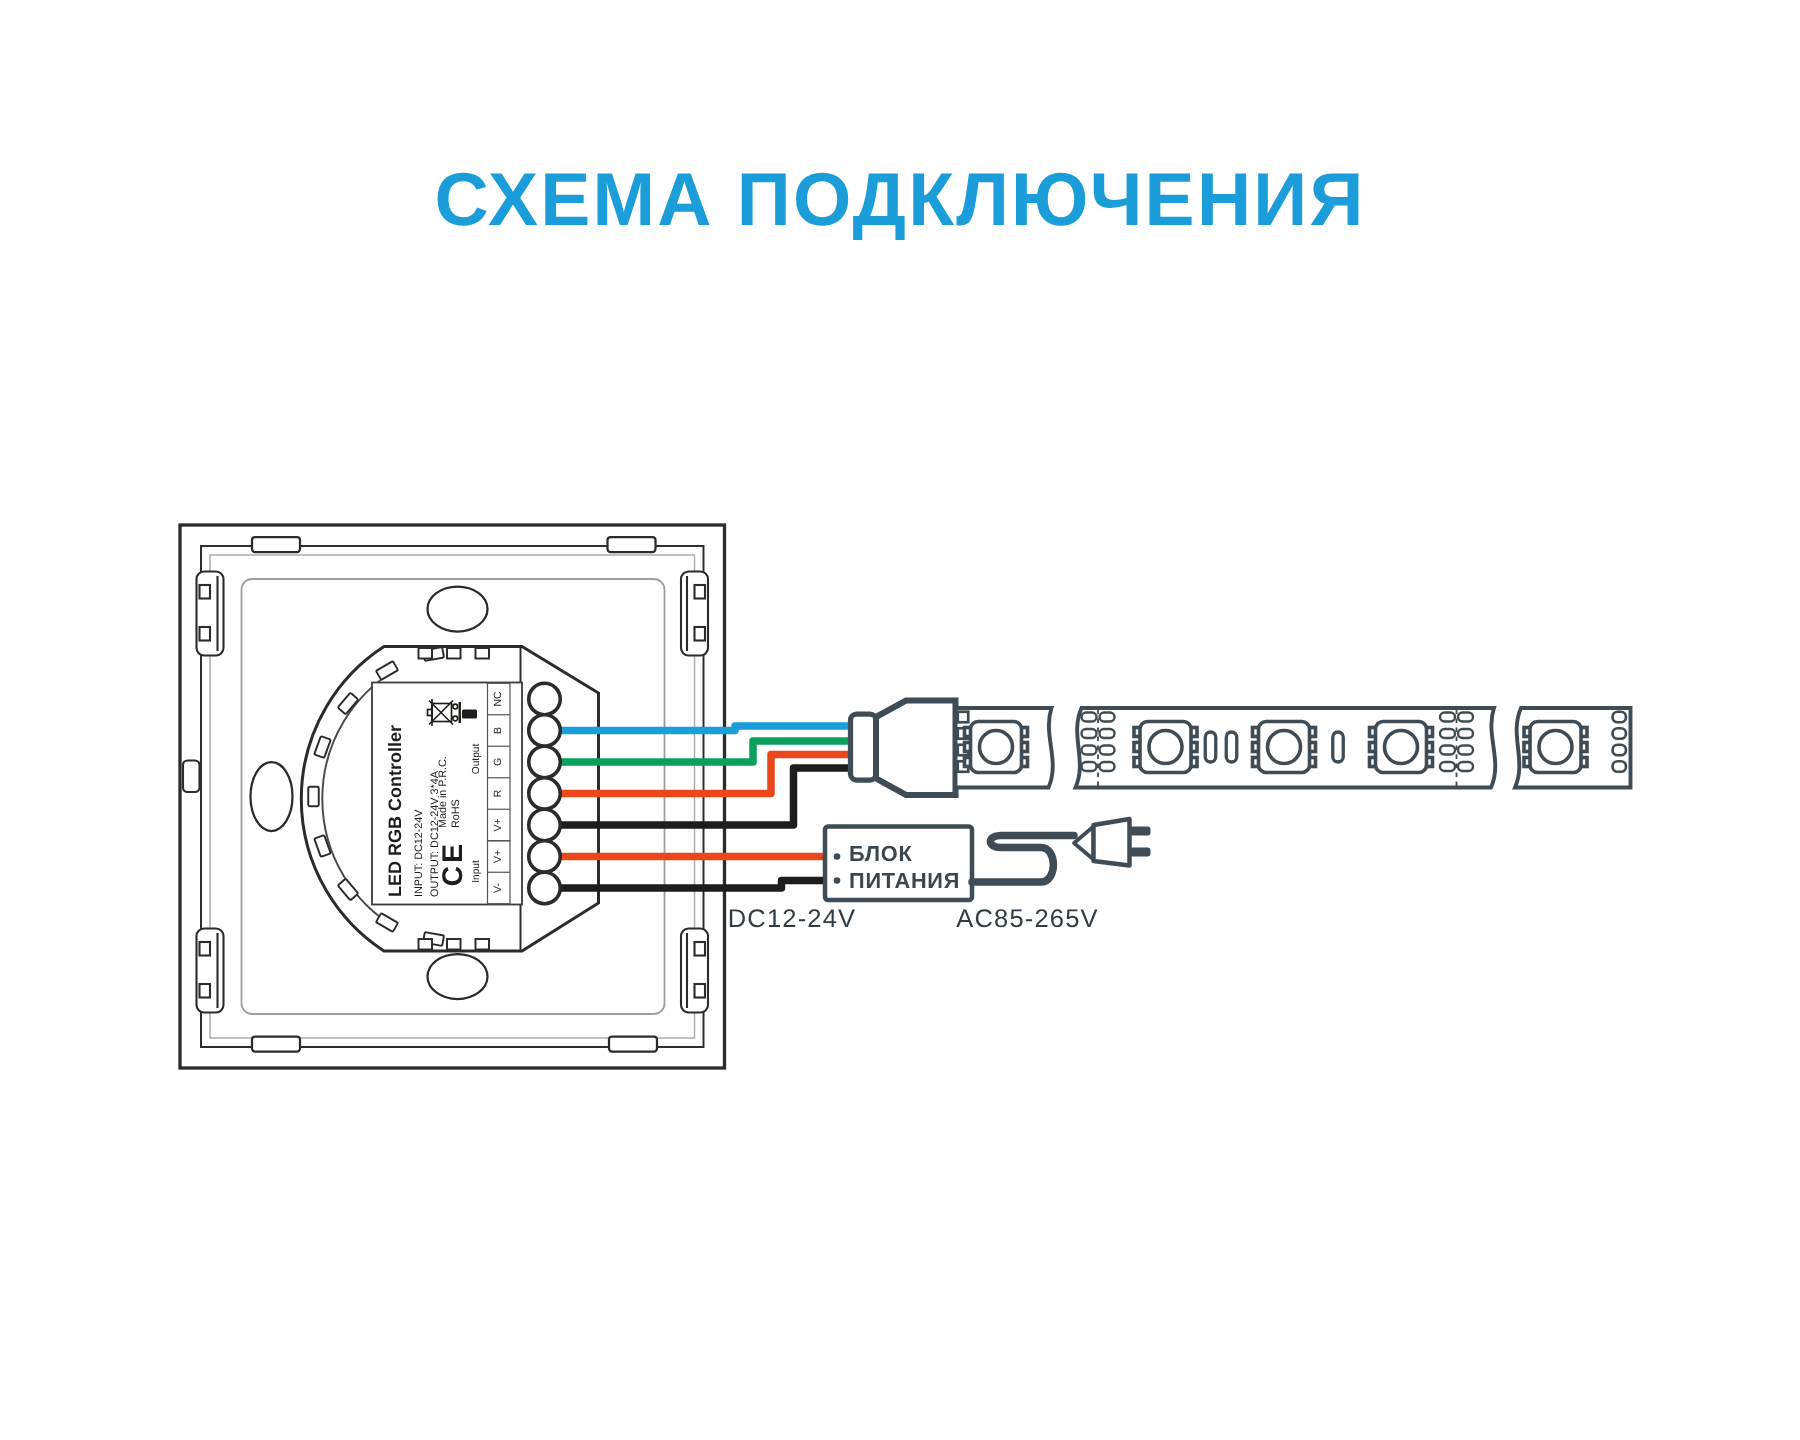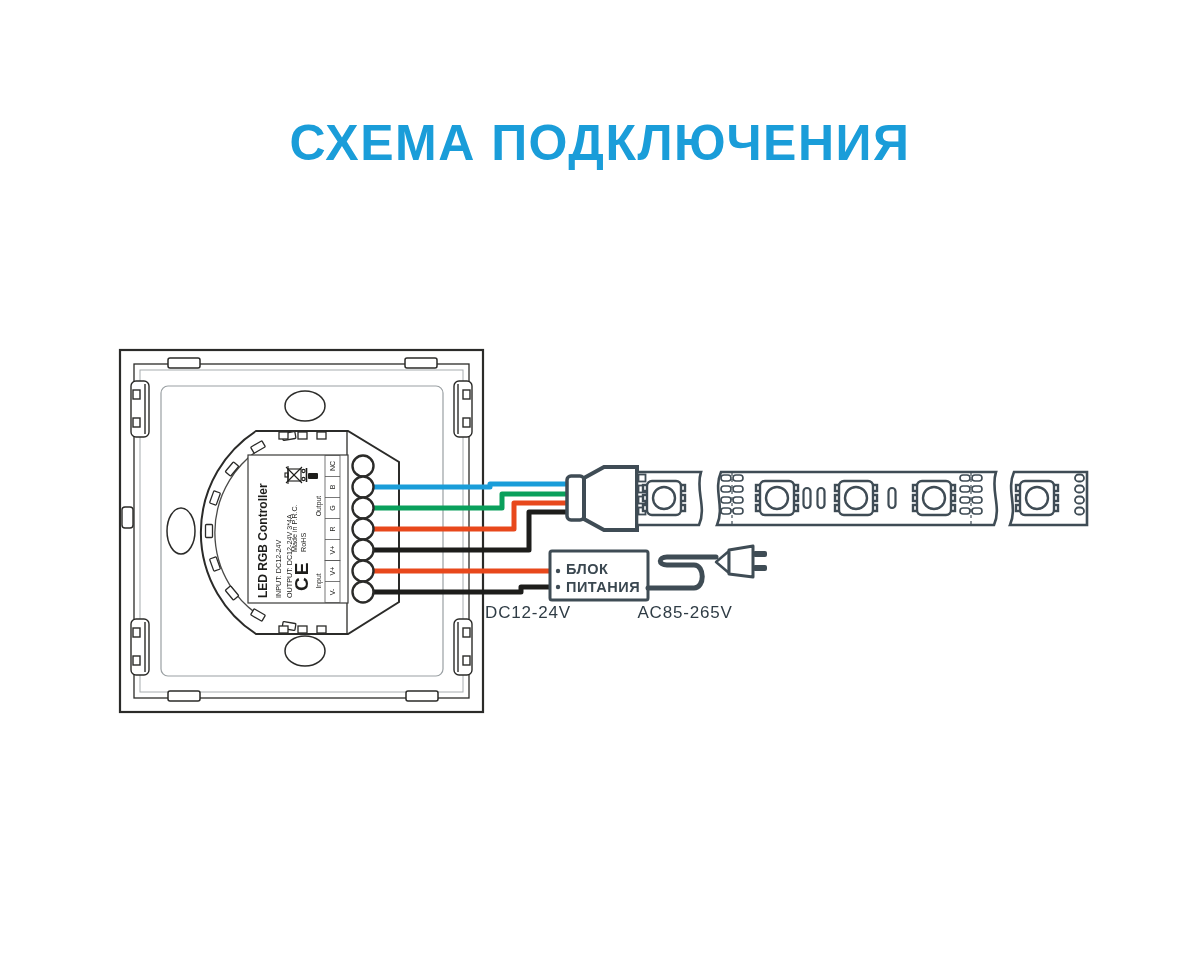--- a/index.html
+++ b/index.html
@@ -1,18 +1,18 @@
 <!DOCTYPE html>
 <html><head>
 <meta charset="utf-8">
 <style>
   html,body{margin:0;padding:0;background:#ffffff;}
   .stage{position:relative;width:1200px;height:960px;background:#fff;overflow:hidden;
          font-family:"Liberation Sans",sans-serif;}
-  .title{position:absolute;left:0;top:114px;width:1200px;text-align:center;
+  .title{position:absolute;left:0;top:104px;width:1200px;text-align:center;
          font-size:50px;font-weight:800;letter-spacing:1.5px;color:#1a9dd9;}
   svg{position:absolute;left:0;top:0;}
   text{font-family:"Liberation Sans",sans-serif;}
 </style>
 </head>
 <body>
 
 <div class="stage">
   <div class="title">СХЕМА ПОДКЛЮЧЕНИЯ</div>
 

